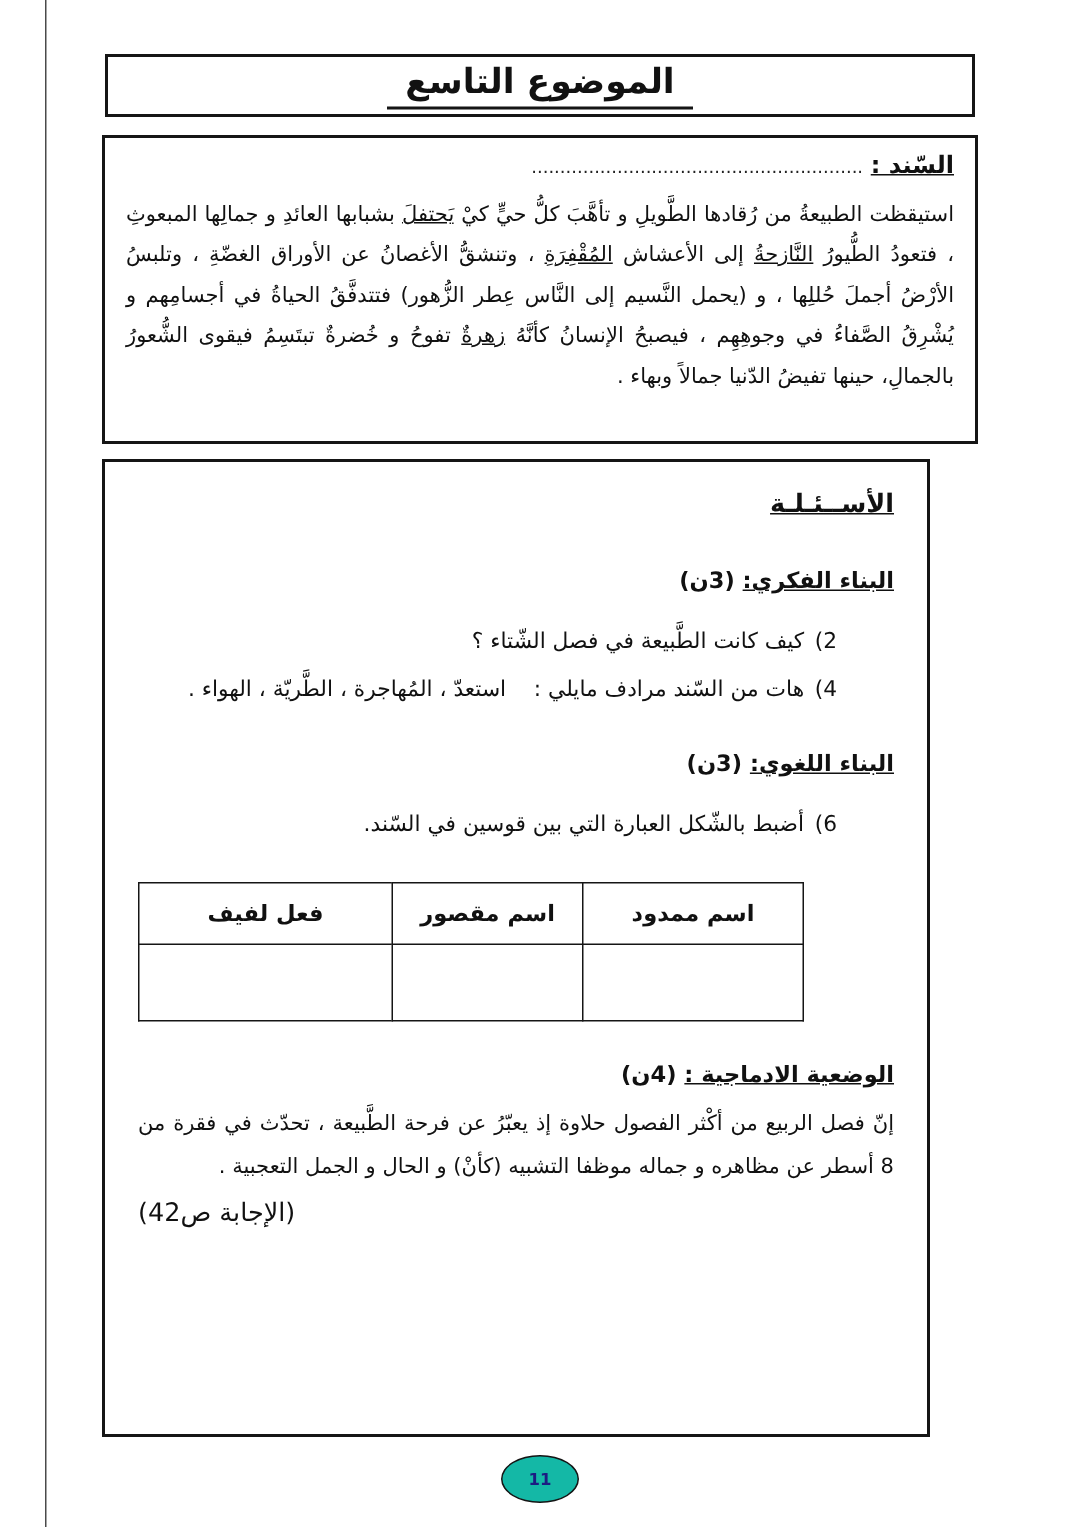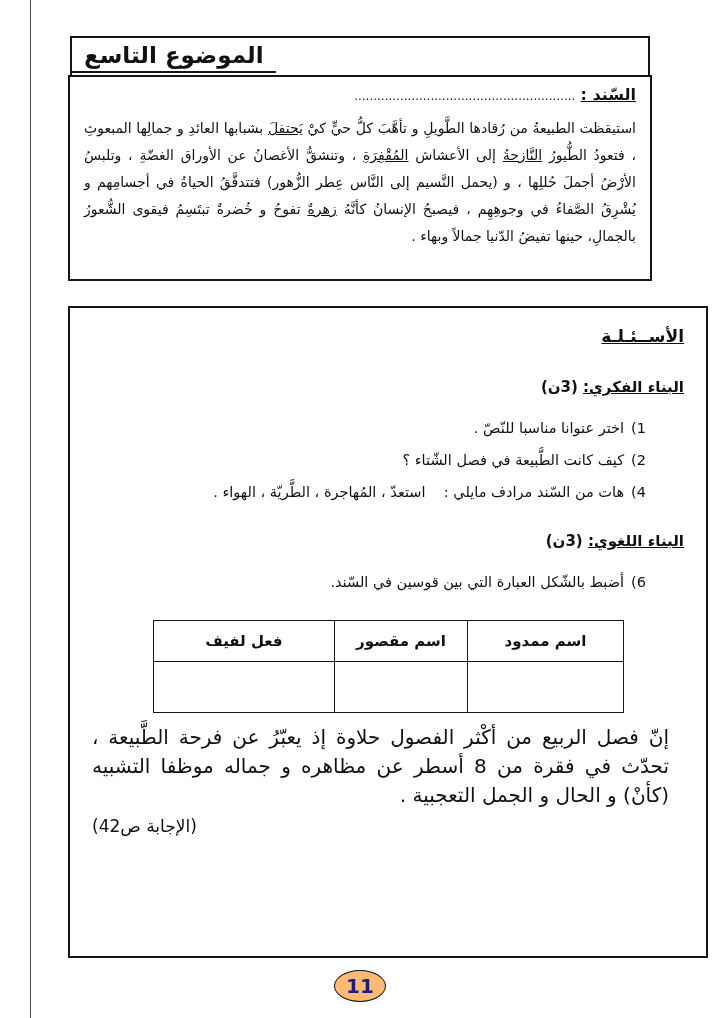--- a/index.html
+++ b/index.html
@@ -10,63 +10,63 @@
     font-family: "DejaVu Sans", sans-serif;
     position: relative;
     overflow: hidden;
   }
   .left-rule { position: absolute; left: 30px; top: 0; width: 1px; height: 100%; background: #4a4a4a; }
 
   .box { position: absolute; border: 2px solid #151515; background: #fff; box-sizing: border-box; }
 
   
   .header-box { left: 70px; top: 36px; width: 580px; height: 42px;
-    display: flex; align-items: center; justify-content: flex-start; }
+    display: flex; align-items: center; justify-content: center; }
   .header-title { font-weight: bold; font-size: 23px; line-height: 1.25;
     border-bottom: 2px solid #151515; padding: 0 12px 1px; }
 
   
-  .sanad-box { left: 68px; top: 75px; width: 584px; height: 206px;
+  .sanad-box { left: 68px; top: 90px; width: 584px; height: 206px;
     direction: rtl; padding: 8px 14px; }
   .sanad-label-line { height: 28px; white-space: nowrap; overflow: hidden; }
   .sanad-label { font-weight: bold; font-size: 16px; text-decoration: underline; }
   .sanad-dots { font-size: 12px; letter-spacing: 1px; color: #222; }
   .sanad-text { margin: 2px 0 0 0; font-size: 14px; line-height: 27px;
     text-align: justify; }
   .u { text-decoration: underline; }
 
   
-  .q-box { left: 68px; top: 306px; width: 640px; height: 652px;
+  .q-box { left: 68px; top: 306px; width: 552px; height: 652px;
     direction: rtl; padding: 14px 22px; }
   .sec-title { font-weight: bold; font-size: 17px; text-decoration: underline; margin-top: 4px; }
   .sub-head { margin-top: 32px; font-size: 15px; font-weight: bold; }
   .sub-head .lbl { text-decoration: underline; }
   .sub-head.lughawi { margin-top: 24px; }
   .q-list { margin-top: 16px; padding-right: 38px; }
   .q-item { font-size: 14.5px; line-height: 32px; }
   .qnum { margin-left: 7px; }
 
   table.extract { border-collapse: collapse; direction: rtl;
     margin: 22px 60px 0 auto; background: #fff; }
   .extract th, .extract td { border: 1px solid #151515; text-align: center; }
   .extract th { font-weight: bold; font-size: 15px; height: 40px; padding: 0 10px; }
   .extract th:nth-child(1) { width: 135px; }
   .extract th:nth-child(2) { width: 112px; }
   .extract th:nth-child(3) { width: 160px; }
   .extract td { height: 48px; }
 
   .wadiya-head { margin-top: 26px; }
-  .wadiya-text { margin: 10px 15px 0 0; font-size: 20px; line-height: 29px; text-align: justify; }
+  .wadiya-text { margin: 10px 0 0 0; font-size: 14px; line-height: 29px; text-align: justify; }
   .answer-ref { margin-top: 6px; text-align: left; font-weight: normal; font-size: 17px; }
 
   
   .page-num { position: absolute; left: 50%; transform: translateX(-50%); top: 970px;
     width: 50px; height: 30px; border: 1.6px solid #151515; border-radius: 50%;
     display: flex; align-items: center; justify-content: center;
-    font-weight: bold; font-size: 20px; color: #1c1c82; background: #fdba74; }
+    font-weight: bold; font-size: 11px; color: #1c1c82; background: #14b8a6; }
 </style>
 </head>
 <body>
 
 <div class="left-rule"></div>
 
 <div class="box header-box">
   <div class="header-title">الموضوع التاسع</div>
 </div>
 
@@ -80,21 +80,20 @@
 
 <div class="box q-box">
   <div class="sec-title">الأســئـلـة</div>
 
   <div class="sub-head">
     <span class="lbl">البناء الفكري:</span>
     <span>(3ن)</span>
   </div>
 
   <div class="q-list">
-    <div class="q-item"><span class="qnum">1)</span><span>اختر عنوانا مناسبا للنّصّ .</span></div>
     <div class="q-item"><span class="qnum">2)</span><span>كيف كانت الطَّبيعة في فصل الشّتاء ؟</span></div>
     <div class="q-item"><span class="qnum">4)</span><span>هات من السّند مرادف مايلي :&nbsp;&nbsp;&nbsp;&nbsp;استعدّ ، المُهاجرة ، الطَّريّة ، الهواء .</span></div>
   </div>
 
   <div class="sub-head lughawi">
     <span class="lbl">البناء اللغوي:</span>
     <span>(3ن)</span>
   </div>
 
   <div class="q-list">
@@ -111,20 +110,24 @@
     </thead>
     <tbody>
       <tr>
         <td></td>
         <td></td>
         <td></td>
       </tr>
     </tbody>
   </table>
 
+  <div class="sub-head wadiya-head">
+    <span class="lbl">الوضعية الادماجية :</span>
+    <span>(4ن)</span>
+  </div>
 
   <p class="wadiya-text">إنّ فصل الربيع من أكْثر الفصول حلاوة إذ يعبّرُ عن فرحة الطَّبيعة ، تحدّث في فقرة من 8 أسطر عن مظاهره و جماله موظفا التشبيه (كأنْ) و الحال و الجمل التعجبية .</p>
 
   <div class="answer-ref">(الإجابة ص42)</div>
 </div>
 
 <div class="page-num">
   <span>11</span>
 </div>
 

